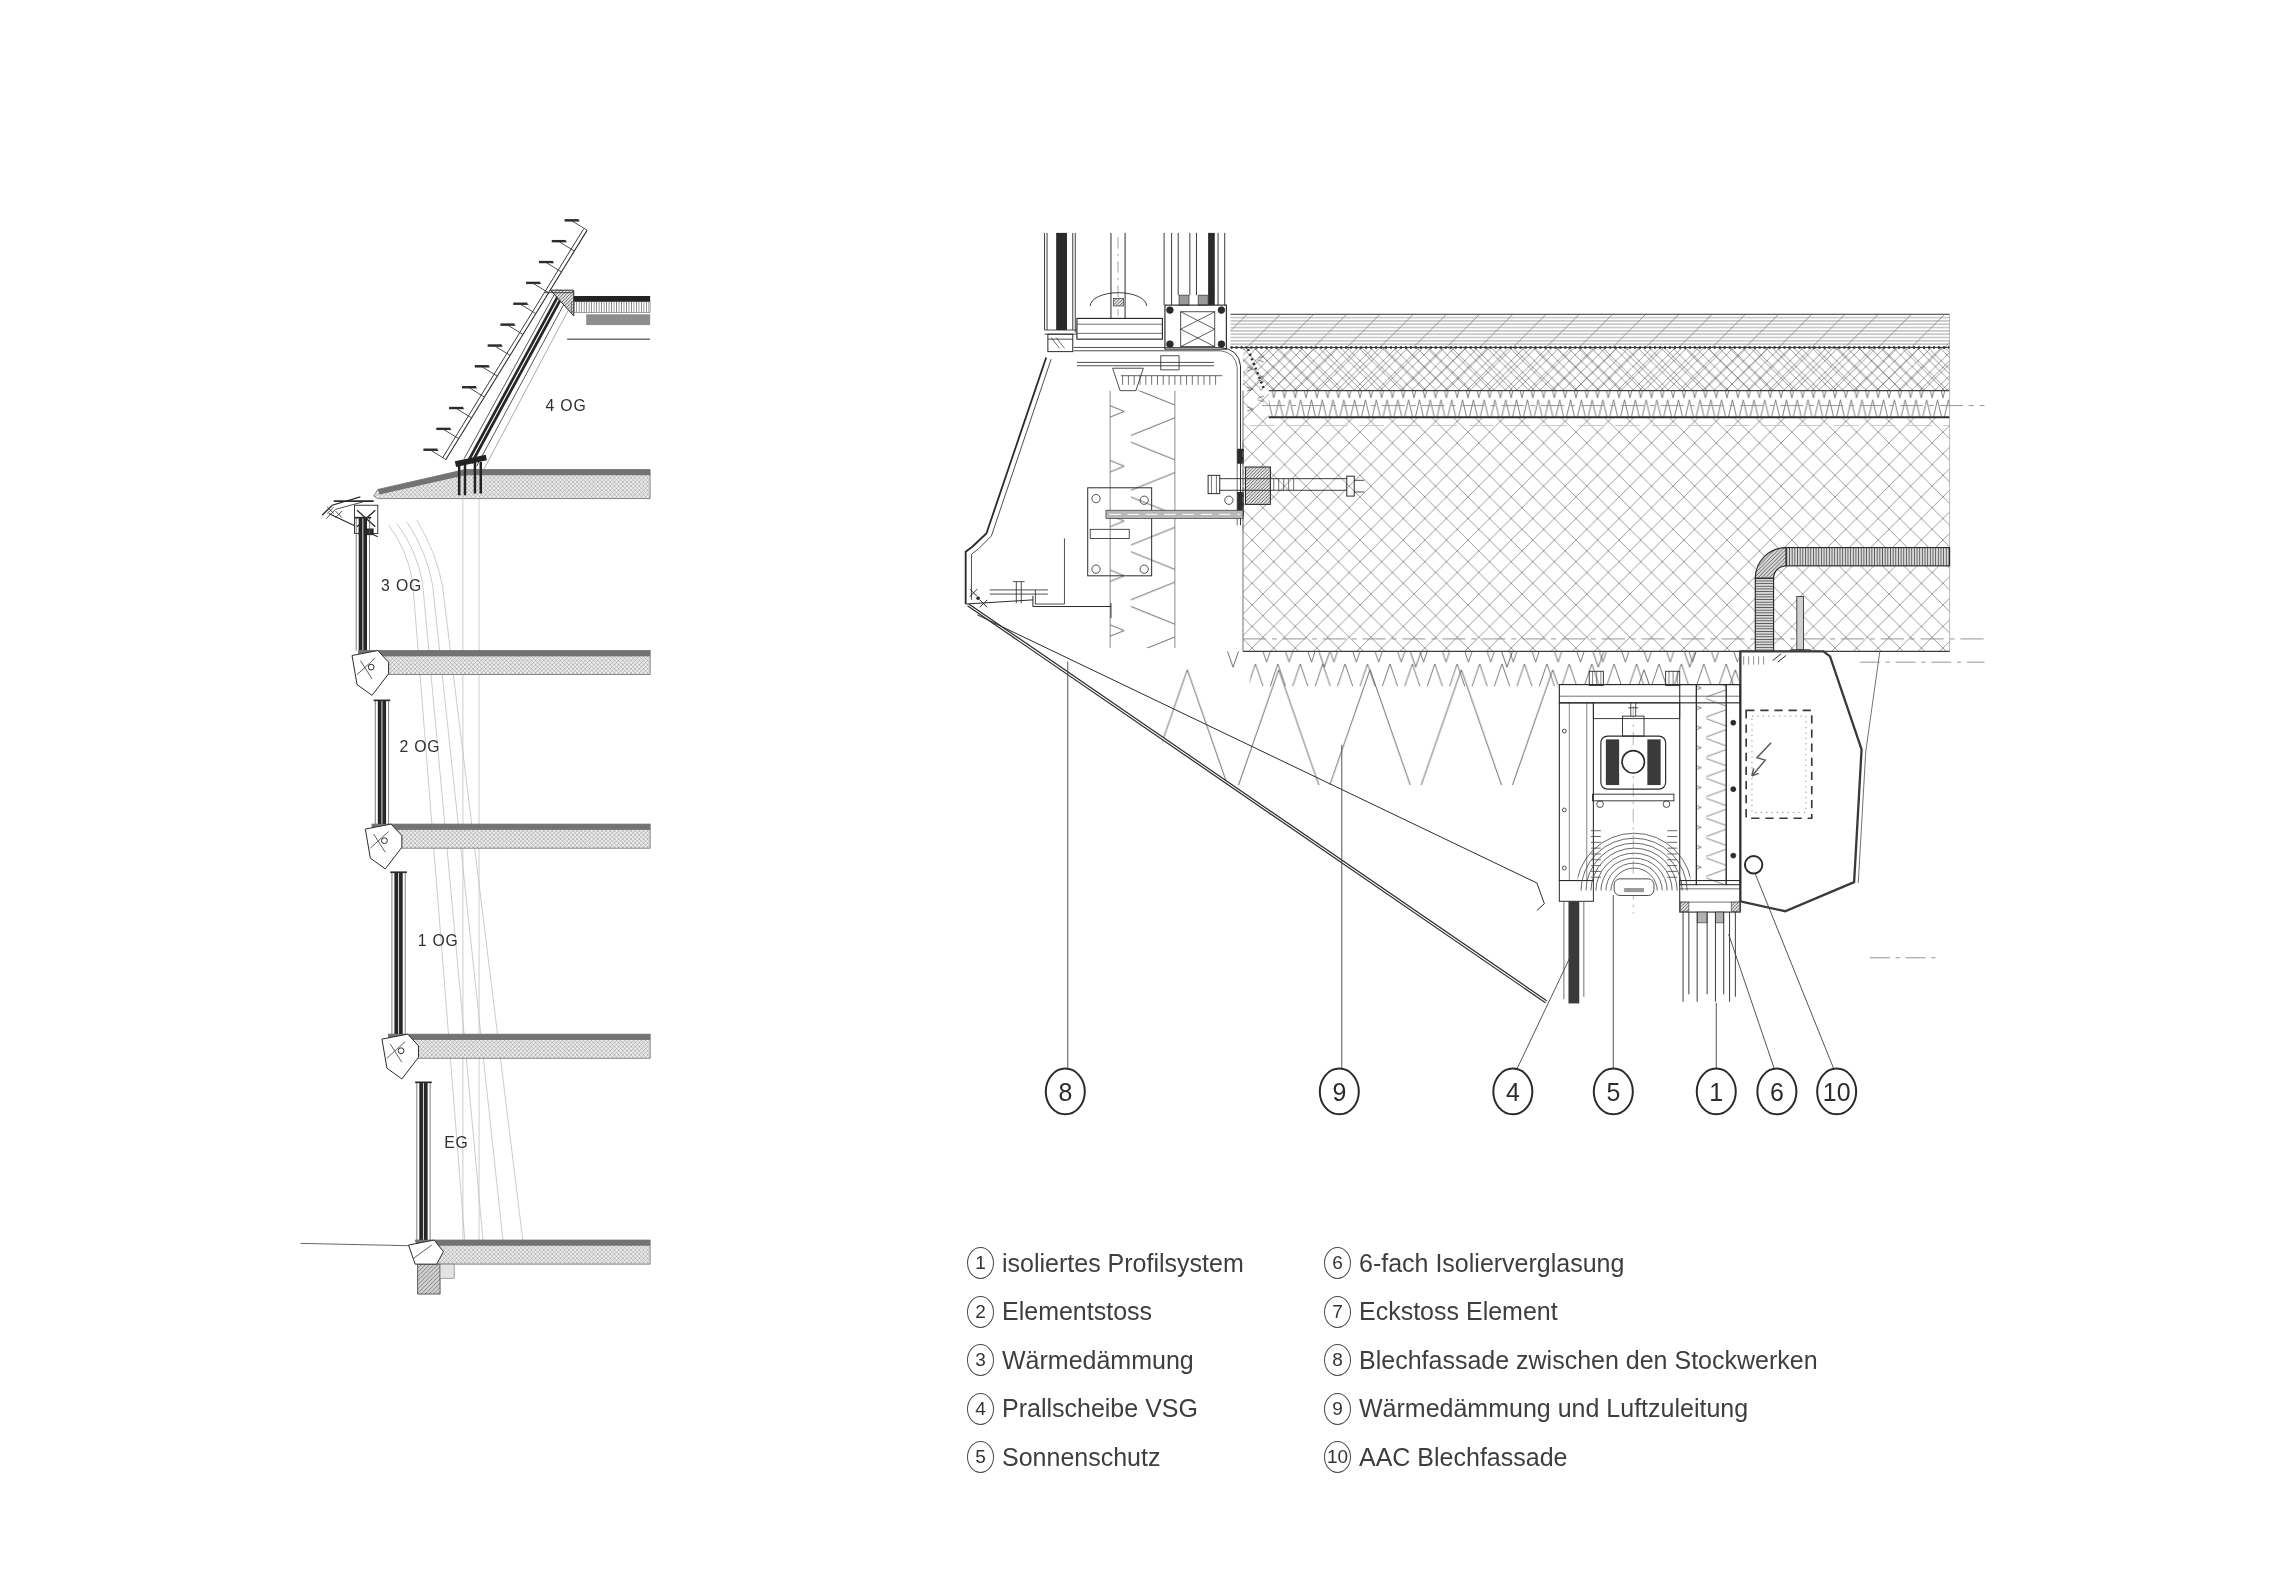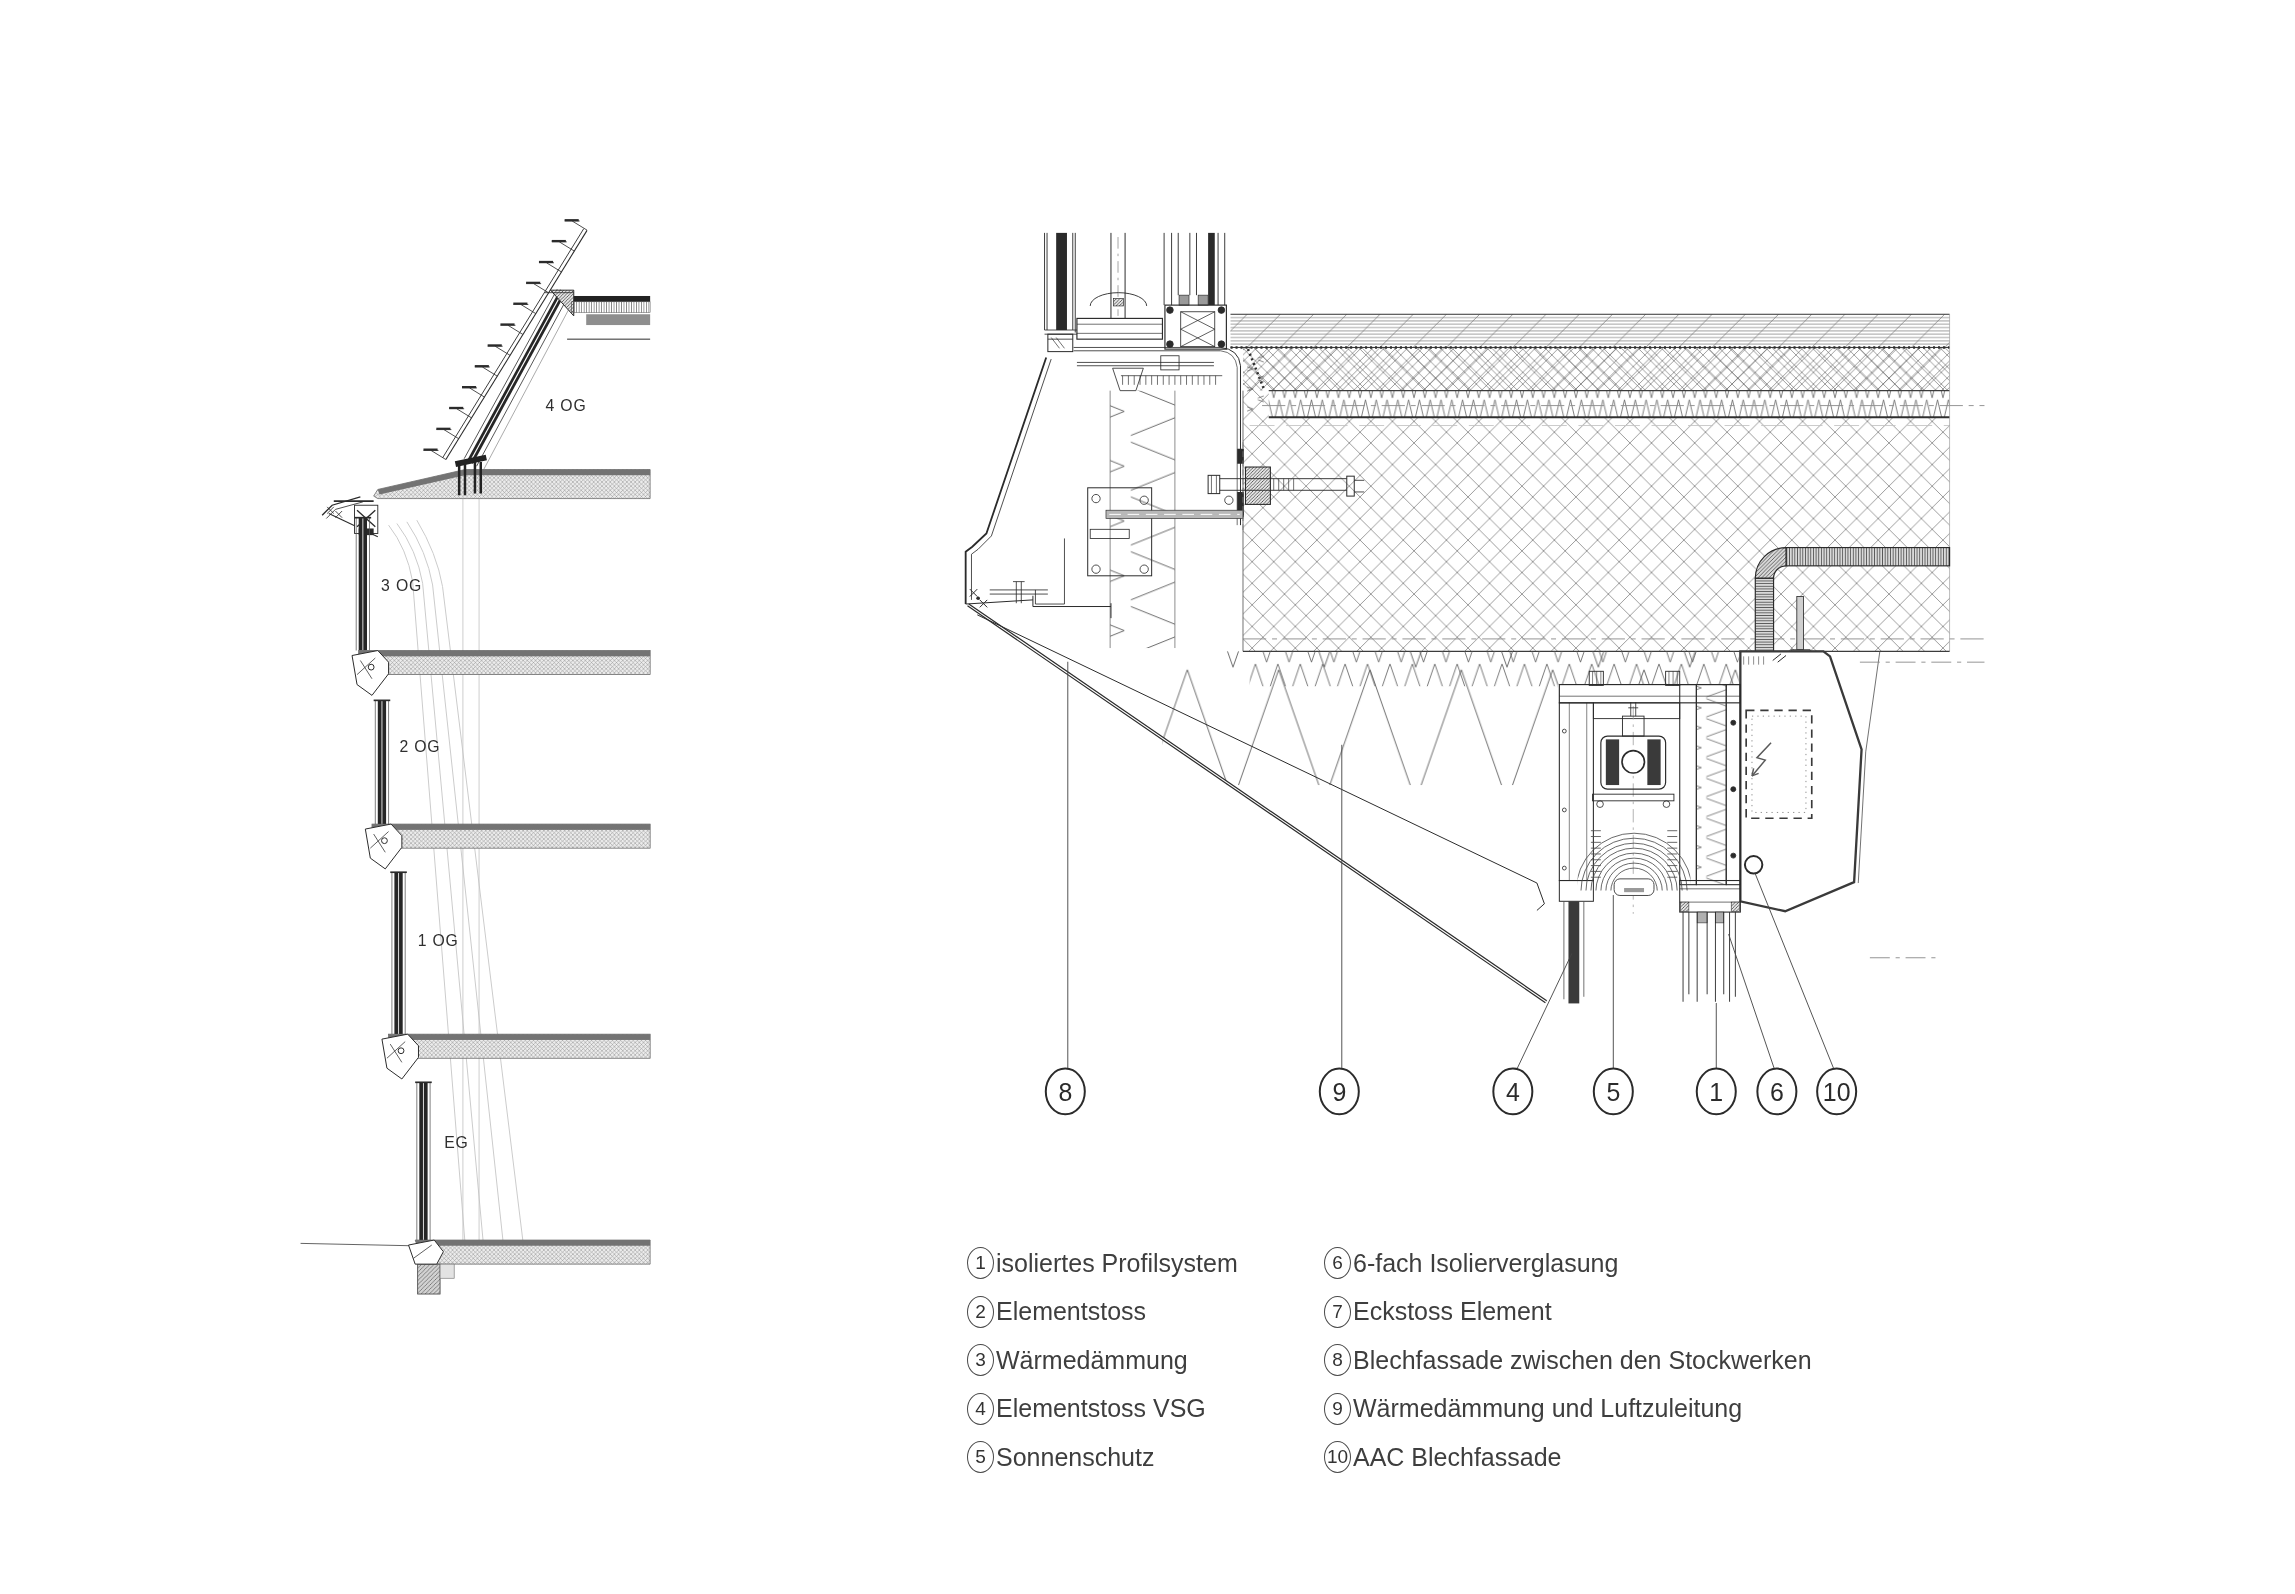--- a/index.html
+++ b/index.html
@@ -10,21 +10,21 @@
   .floor-label{font-size:19px;letter-spacing:1px;}
   .callout-num{font-size:30px;fill:#2b2b2b;}
   
   #legend{position:absolute;left:967px;top:1247px;width:1080px;}
   .legend-col{position:absolute;top:0;}
   .legend-col.c1{left:0;}
   .legend-col.c2{left:357px;}
   .legend-row{display:flex;align-items:center;height:32px;margin-bottom:16.6px;}
   .legend-badge{flex:0 0 auto;width:25px;height:30px;border:1.8px solid #4a4a4a;border-radius:50%;
      display:flex;align-items:center;justify-content:center;font-size:19px;color:#333;}
-  .legend-label{margin-left:2px;font-size:25px;color:#3e3e3e;white-space:nowrap;}
+  .legend-label{margin-left:8px;font-size:25px;color:#3e3e3e;white-space:nowrap;}
 </style>
 </head>
 <body>
 
 <div id="page">
 <svg id="drawing" width="2295" height="1595" viewBox="0 0 2764 1920">
 <defs>
   <pattern id="xh26" width="26" height="26" patternUnits="userSpaceOnUse">
     <path d="M0,26 L26,0 M0,0 L26,26" stroke="#7b7b7b" stroke-width="0.9" fill="none"></path>
   </pattern>
@@ -498,21 +498,21 @@
     <div class="legend-row">
       <span class="legend-badge">2</span>
       <span class="legend-label">Elementstoss</span>
     </div>
     <div class="legend-row">
       <span class="legend-badge">3</span>
       <span class="legend-label">Wärmedämmung</span>
     </div>
     <div class="legend-row">
       <span class="legend-badge">4</span>
-      <span class="legend-label">Elementstoss VSG</span>
+      <span class="legend-label">Prallscheibe VSG</span>
     </div>
     <div class="legend-row">
       <span class="legend-badge">5</span>
       <span class="legend-label">Sonnenschutz</span>
     </div>
   </div>
   <div class="legend-col c2">
     <div class="legend-row">
       <span class="legend-badge">6</span>
       <span class="legend-label">6-fach Isolierverglasung</span>

